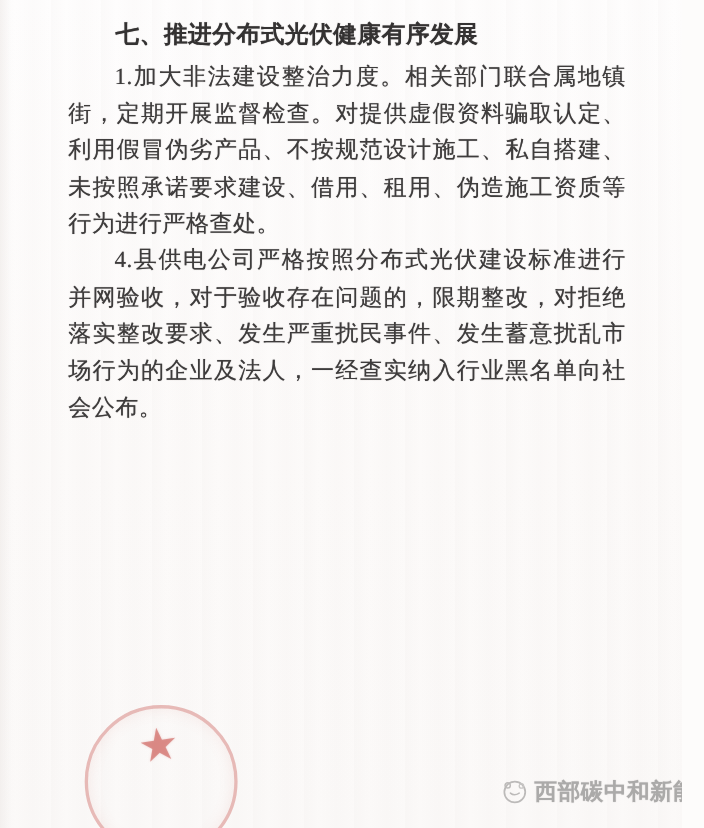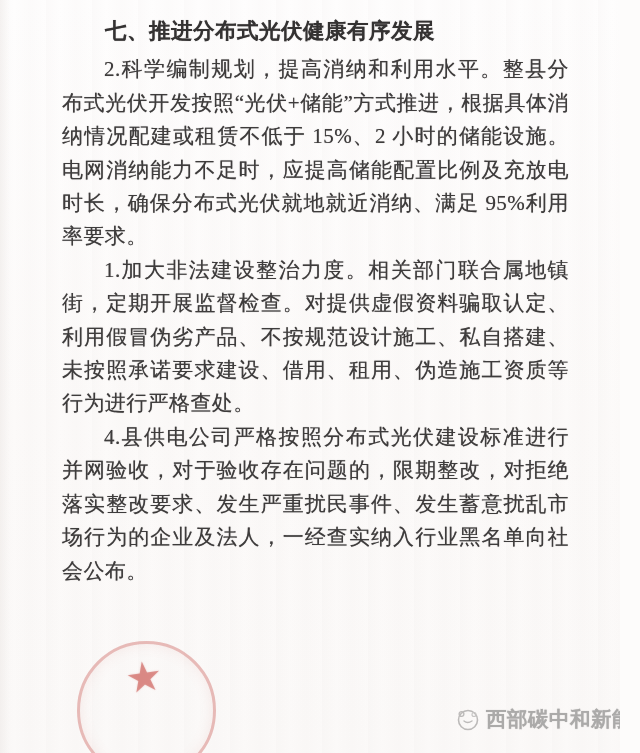--- a/index.html
+++ b/index.html
@@ -102,21 +102,20 @@
     font-family: "Liberation Sans", "DejaVu Sans", sans-serif;
   }
 </style>
 </head>
 <body>
 
 <div class="scan-page">
 
   <div class="text-block">
     <h1 class="doc-heading">七、推进分布式光伏健康有序发展</h1>
-    <p class="doc-paragraph">2.科学编制规划，提高消纳和利用水平。整县分布式光伏开发按照“光伏+储能”方式推进，根据具体消纳情况配建或租赁不低于 15%、2 小时的储能设施。电网消纳能力不足时，应提高储能配置比例及充放电时长，确保分布式光伏就地就近消纳、满足 95%利用率要求。</p>
     <p class="doc-paragraph">1.加大非法建设整治力度。相关部门联合属地镇街，定期开展监督检查。对提供虚假资料骗取认定、利用假冒伪劣产品、不按规范设计施工、私自搭建、未按照承诺要求建设、借用、租用、伪造施工资质等行为进行严格查处。</p>
     <p class="doc-paragraph">4.县供电公司严格按照分布式光伏建设标准进行并网验收，对于验收存在问题的，限期整改，对拒绝落实整改要求、发生严重扰民事件、发生蓄意扰乱市场行为的企业及法人，一经查实纳入行业黑名单向社会公布。</p>
 
   </div>
 
   <div class="seal">
     <span class="seal-star">★</span>
   </div>
 
   <div class="watermark">

